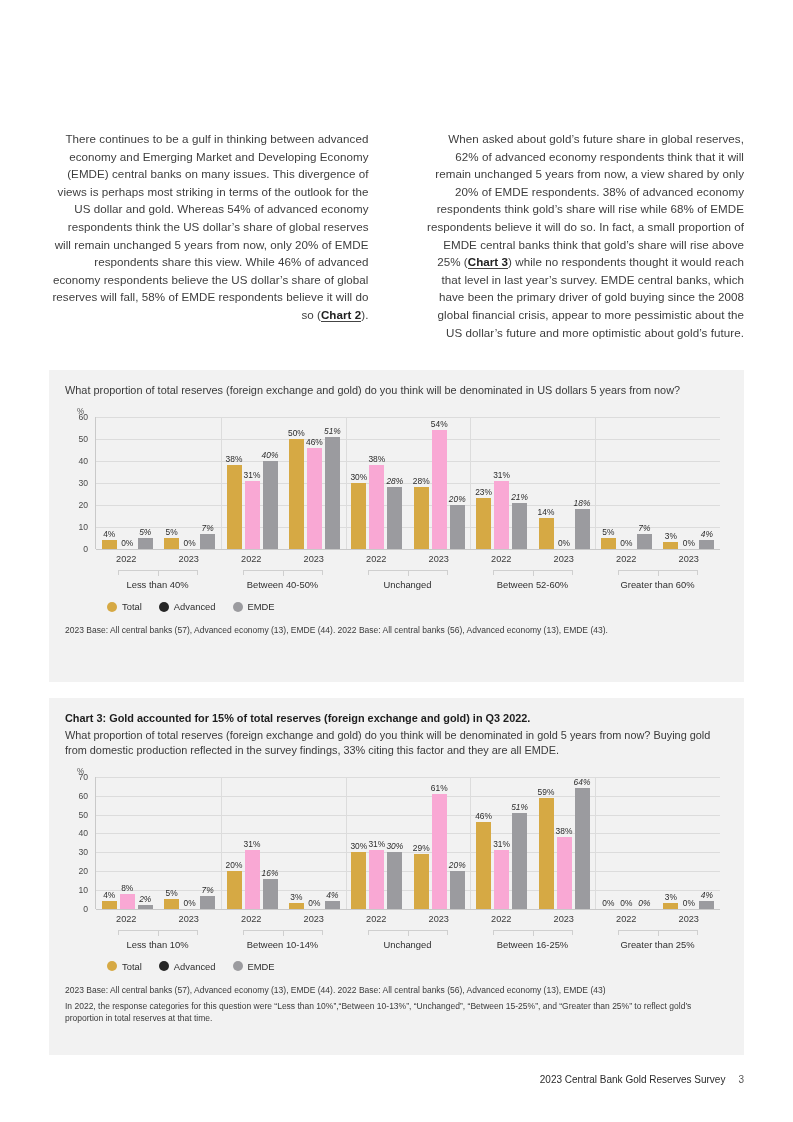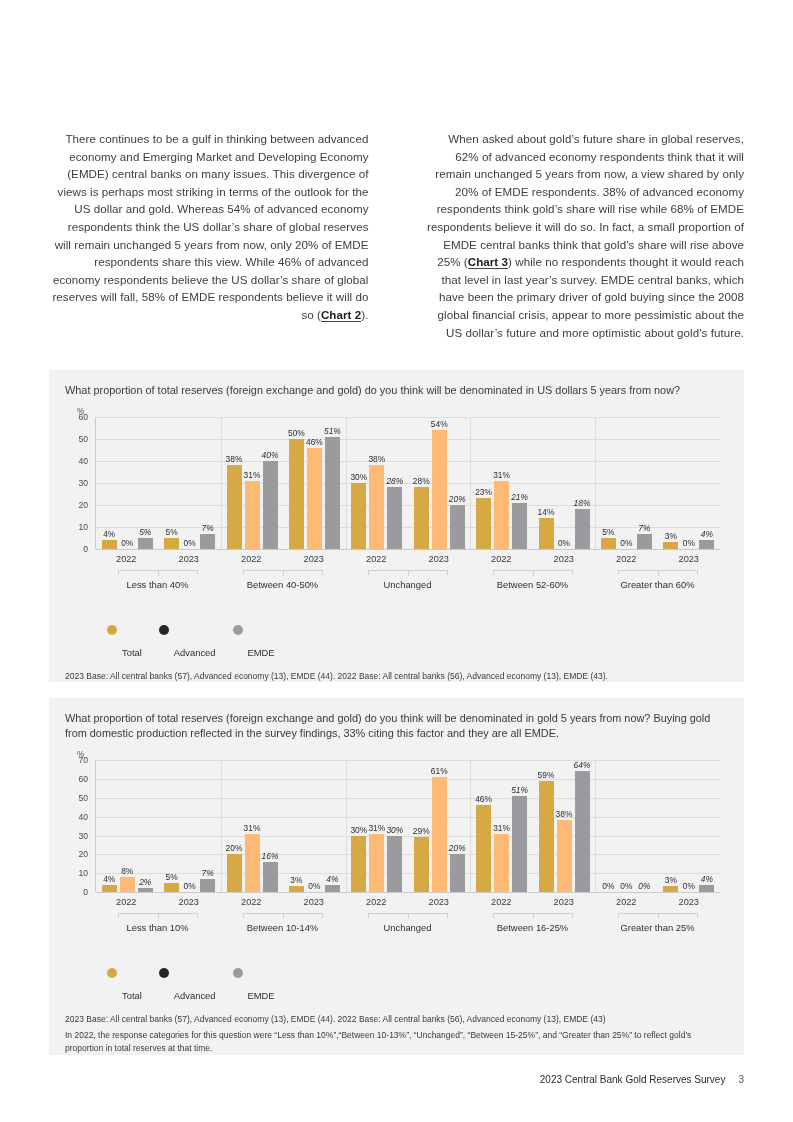--- a/index.html
+++ b/index.html
@@ -120,21 +120,21 @@
     width: 15px;
     height: 100%;
     display: flex;
     align-items: flex-end;
   }
   .bar {
     width: 100%;
     position: relative;
   }
   .bar.total    { background: #d6a944; }
-  .bar.advanced { background: #fdba74; }
+  .bar.advanced { background: #f9a8d4; }
   .bar.emde     { background: #9b9b9f; font-style: italic; }
   .bar-label {
     position: absolute;
     bottom: 100%;
     left: 50%;
     transform: translateX(-50%);
     margin-bottom: 1px;
     font-size: 8.4px;
     color: #2c2c2c;
     white-space: nowrap;
@@ -184,21 +184,21 @@
     display: flex;
     gap: 17px;
     margin: 11px 0 0 42px;
     align-items: center;
   }
   .legend-item { display: flex; align-items: center; gap: 5px; }
   .legend-dot { width: 10px; height: 10px; border-radius: 50%; }
   .legend-dot.total    { background: #d6a944; }
   .legend-dot.advanced { background: #262626; }
   .legend-dot.emde     { background: #9b9b9f; }
-  .legend-label { font-size: 9.4px; color: #2f2f2f; margin-top: 46px; }
+  .legend-label { font-size: 9.4px; color: #2f2f2f; }
 
   .footnote {
     font-size: 8.5px;
     color: #3a3a3a;
     margin-top: 12px;
     line-height: 1.45;
   }
   .footnote.second { margin-top: 4px; }
 
   
@@ -485,20 +485,21 @@
       </div>
       <div class="legend-item">
         <div class="legend-dot emde"></div>
         <span class="legend-label">EMDE</span>
       </div>
     </div>
   <div class="footnote">2023 Base: All central banks (57), Advanced economy (13), EMDE (44). 2022 Base: All central banks (56), Advanced economy (13), EMDE (43).</div>
 </div>
 
 <div class="panel" id="panel-chart3">
+  <div class="panel-title">Chart 3: Gold accounted for 15% of total reserves (foreign exchange and gold) in Q3 2022.</div>
   <div class="panel-subtitle">What proportion of total reserves (foreign exchange and gold) do you think will be denominated in gold 5 years from now? Buying gold from domestic production reflected in the survey findings, 33% citing this factor and they are all EMDE.</div>
   <div class="axis-unit">%</div>
   <div class="plot">
       <div class="gridline base" style="top: 100%;"></div>
       <div class="gridline" style="top: 85.7143%;"></div>
       <div class="gridline" style="top: 71.4286%;"></div>
       <div class="gridline" style="top: 57.1429%;"></div>
       <div class="gridline" style="top: 42.8571%;"></div>
       <div class="gridline" style="top: 28.5714%;"></div>
       <div class="gridline" style="top: 14.2857%;"></div>

